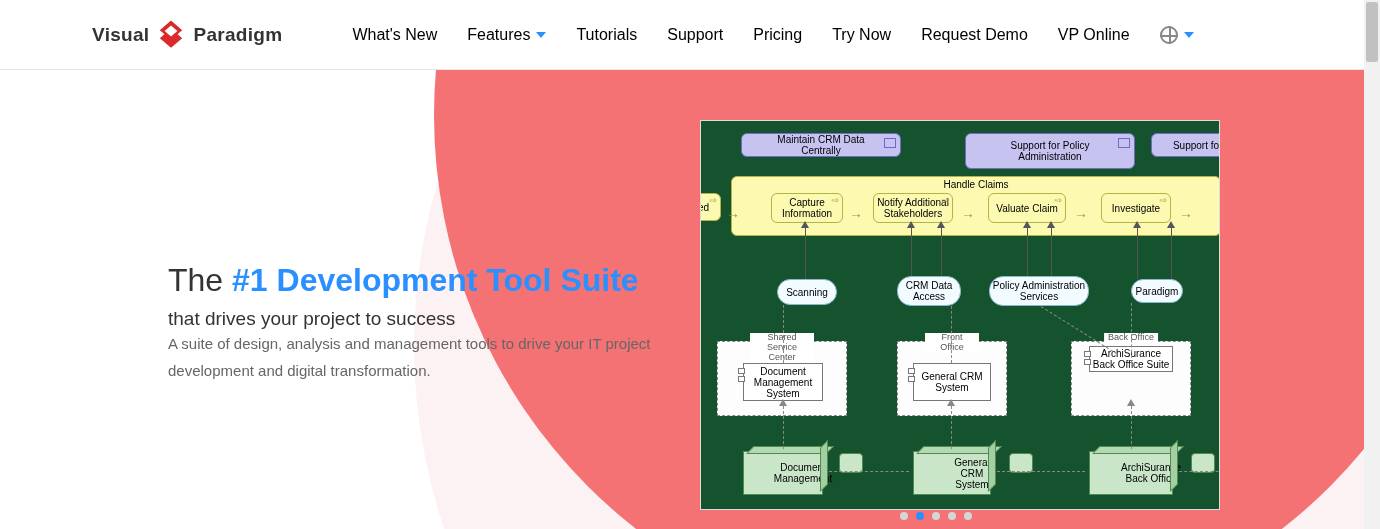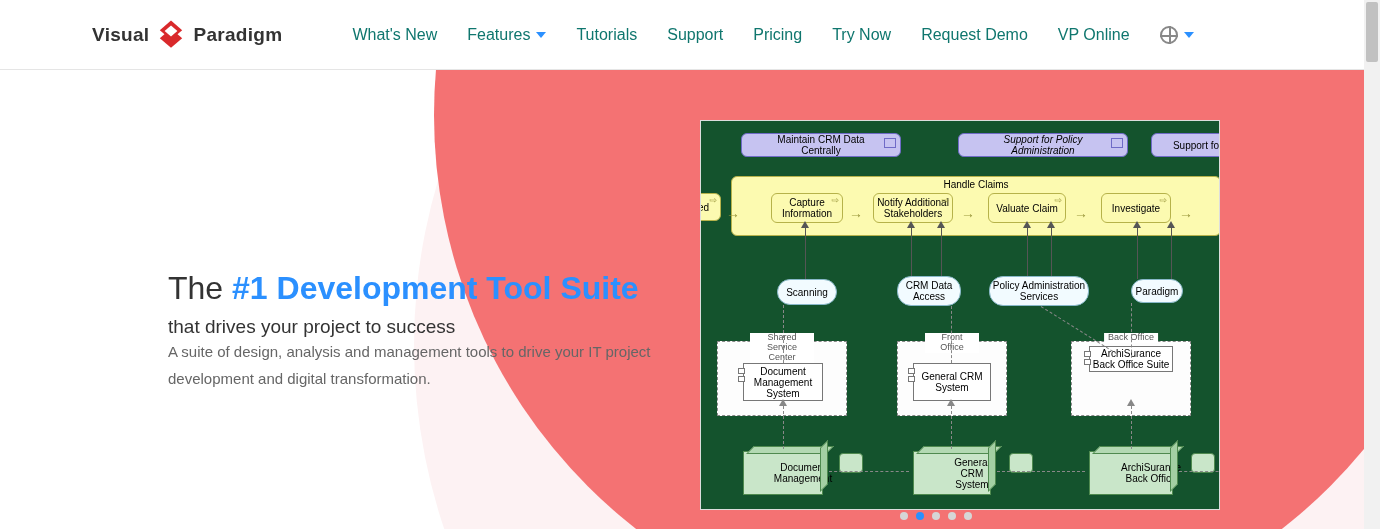--- a/index.html
+++ b/index.html
@@ -6,31 +6,31 @@
   html, body { width: 1380px; height: 529px; font-family: "Segoe UI", Arial, sans-serif; overflow: hidden; background:#fff; }
   
   .scroll-track { position:absolute; right:0; top:0; width:16px; height:529px; background:#f1f1f1; }
   .scroll-thumb { position:absolute; right:2px; top:2px; width:12px; height:60px; background:#c1c1c1; border-radius:2px; }
   
   .header { position:relative; height:70px; width:1364px; border-bottom:1px solid #e5e5e5; display:flex; align-items:center; }
   .logo { display:flex; align-items:center; margin-left:92px; gap:6px; }
   .logo-word { font-weight:700; font-size:19px; color:#333; letter-spacing:.3px; }
   .logo-mark { width:32px; height:32px; }
   .nav { display:flex; gap:30px; margin-left:70px; align-items:center; }
-  .nav-item { font-size:16px; color:#0f766e; display:flex; align-items:center; gap:6px; cursor:pointer; }
+  .nav-item { font-size:16px; color:#000000; display:flex; align-items:center; gap:6px; cursor:pointer; }
   .chev { width:0;height:0;border-left:5px solid transparent;border-right:5px solid transparent;border-top:6px solid #2b90ff; }
   .globe { width:18px; height:18px; border:2px solid #888; border-radius:50%; position:relative; }
   .globe::before { content:""; position:absolute; left:7px; top:-2px; width:2px; height:18px; background:#888; }
   .globe::after  { content:""; position:absolute; top:7px; left:-2px; height:2px; width:18px; background:#888; }
   
   .hero { position:relative; width:1364px; height:459px; overflow:hidden; }
   .bg-pink { position:absolute; right:-200px; top:-300px; width:1150px; height:1150px; background:#fdf2f3; border-radius:50%; }
   .bg-red  { position:absolute; right:-120px; top:-480px; width:1050px; height:1050px; background:#f47273; border-radius:50%; }
   .hero-left { position:absolute; left:168px; top:190px; width:520px; }
-  h1 { font-size:32px; font-weight:400; color:#333; line-height:1.25;margin-top:8px; }
+  h1 { font-size:32px; font-weight:400; color:#333; line-height:1.25; }
   h1 .blue { color:#2b90ff; font-weight:600; }
   .subtitle { font-size:19px; color:#333; margin-top:8px; }
   .blurb { font-size:15px; color:#666; line-height:1.8; }
   
   .diagram { position:absolute; left:700px; top:50px; width:520px; height:390px; background:#14532d; border:1px solid #ddd; overflow:hidden; }
   .d-el { position:absolute; font-size:10px; text-align:center; display:flex; align-items:center; justify-content:center; line-height:1.1; }
   .d-box-purple { background:#c6c3f1; border:1px solid #6f6bc7; border-radius:6px; padding:2px 20px; }
   .d-box-purple::after{content:"";position:absolute;right:4px;top:4px;width:10px;height:8px;border:1px solid #6f6bc7;}
   .d-box-yellow { background:#fcfab0; border:1px solid #b6b24a; border-radius:6px; }
   .d-box-yellow.small::after{content:"⇨";position:absolute;right:3px;top:2px;font-size:9px;color:#9b983d;}
@@ -106,21 +106,21 @@
     <h1>
       <span>The </span><span class="blue">#1 Development Tool Suite</span>
     </h1>
     <div class="subtitle">that drives your project to success</div>
     <div class="blurb">A suite of design, analysis and management tools to drive your IT project development and digital transformation.</div>
   </div>
 
   <div class="diagram">
 
     <div class="d-el d-box-purple" style="left:40px; top:12px; width:160px; height:24px;">Maintain CRM Data Centrally</div>
-    <div class="d-el d-box-purple" style="left:257px;top:12px; width:170px; height:24px;font-style:italic;">Support for Policy Administration</div>
+    <div class="d-el d-box-purple" style="left:264px;top:12px; width:170px; height:36px;">Support for Policy Administration</div>
     <div class="d-el d-box-purple" style="left:450px;top:12px; width:90px;  height:24px;">Support fo</div>
 
     <div class="d-el d-box-yellow" style="left:30px; top:55px; width:490px; height:60px;">
        <span style="position:absolute;top:2px;left:50%;transform:translateX(-50%);font-size:10px;">Handle Claims</span>
     </div>
     <div class="d-el d-box-yellow small" style="left:-20px;top:72px;width:40px;height:28px;border-radius:6px;">ved</div>
     <div class="d-el d-box-yellow small" style="left:70px; top:72px; width:72px; height:30px;">Capture Information</div>
     <div class="d-el d-box-yellow small" style="left:172px;top:72px; width:80px; height:30px;">Notify Additional Stakeholders</div>
     <div class="d-el d-box-yellow small" style="left:287px;top:72px; width:78px; height:30px;">Valuate Claim</div>
     <div class="d-el d-box-yellow small" style="left:400px;top:72px; width:70px; height:30px;">Investigate</div>

